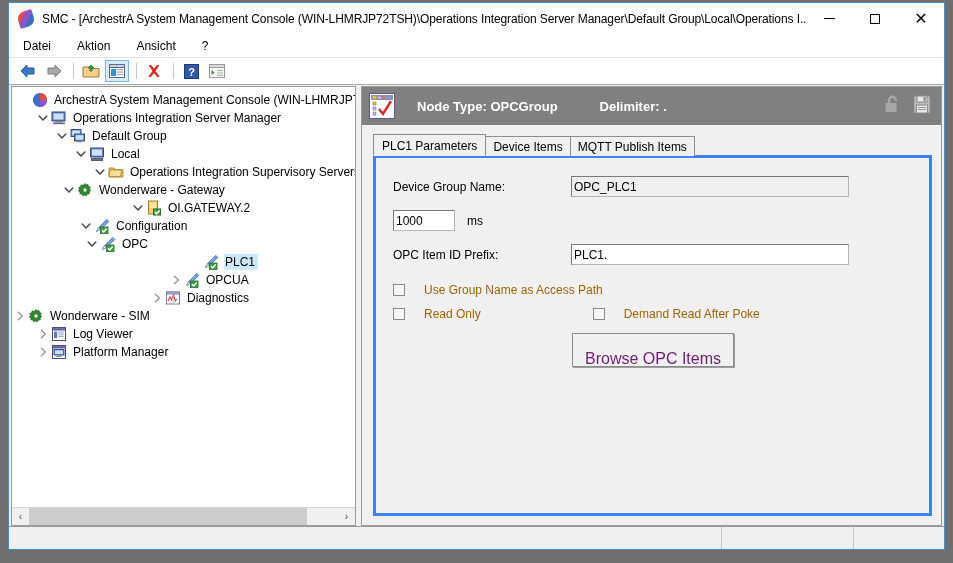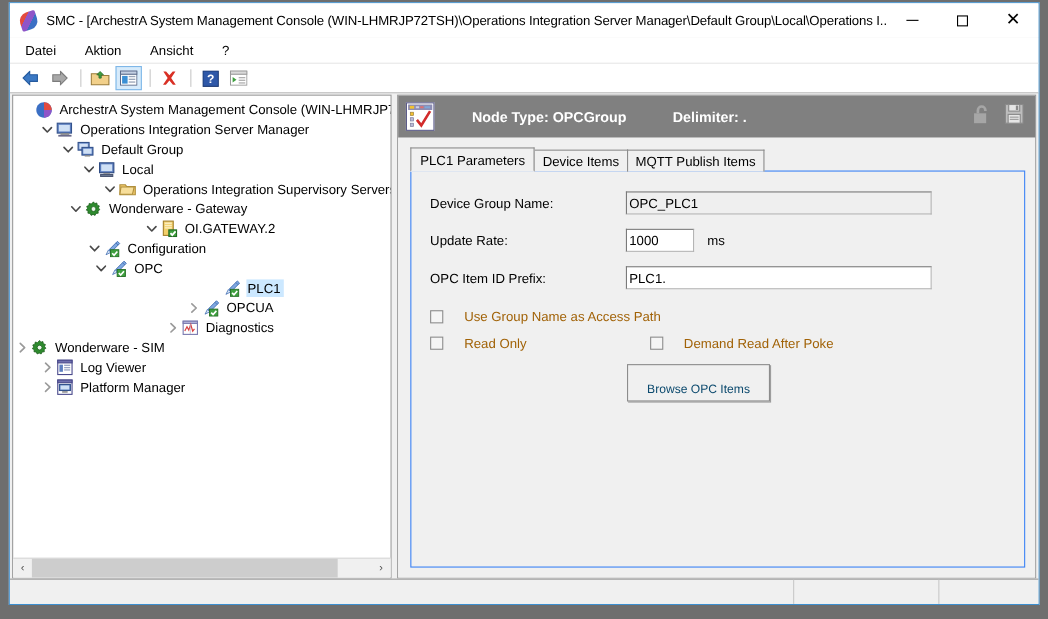--- a/index.html
+++ b/index.html
@@ -195,21 +195,21 @@
     background: #ffffff;
     border: 1px solid #5c5c8a;
     box-sizing: border-box;
     position: relative;
     flex: none;
   }
   .ph-title {
     color: #ffffff;
     font-size: 13px;
     font-weight: bold;
-    margin-left: 34px;
+    margin-left: 22px;
     white-space: nowrap;
   }
   .ph-delim {
     color: #ffffff;
     font-size: 13px;
     font-weight: bold;
     margin-left: 42px;
     white-space: nowrap;
   }
   .ph-actions {
@@ -254,21 +254,21 @@
     height: 22px;
     line-height: 22px;
     background: #f0f0f0;
     border-bottom: 1px solid #f0f0f0;
     margin-left: 0;
     z-index: 3;
     padding: 0 8px;
   }
   .tabpanel {
     flex: 1;
-    border: 1px solid #3b82f6;
+    border: 3px solid #3b82f6;
     background: #f0f0f0;
     margin-top: -1px;
     padding: 18px 0 0 0;
     box-sizing: border-box;
     min-height: 0;
     position: relative;
   }
 
   
   .form-row {
@@ -330,23 +330,23 @@
   .btn-row {
     padding-left: 196px;
     margin-top: 12px;
   }
   .btn {
     height: 23px;
     min-width: 130px;
     background: #f0f0f0;
     border: 1px solid #8c8c8c;
     box-shadow: 1px 1px 0 #9d9d9d;
-    font-size: 11px;
+    font-size: 16px;
     font-family: "Liberation Sans", sans-serif;
-    color: #0c4a6e;
+    color: #701a75;
     padding: 16px 12px;
     box-sizing: border-box;
   }
 
   
   .hscroll {
     height: 17px;
     background: #f0f0f0;
     border-top: 1px solid #d4d4d4;
     display: flex;
@@ -733,21 +733,20 @@
               <div class="tab"><span>MQTT Publish Items</span></div>
             </div>
           <div class="tabpanel">
 
             <div class="form-row">
               <div class="form-label">Device Group Name:</div>
               <input class="txt wide readonly" type="text" readonly="" value="OPC_PLC1" style="">
             </div>
 
             <div class="form-row">
-              <div class="form-label">Update Rate:</div>
               <input class="txt small" type="text" value="1000" style="">
               <span class="unit">ms</span>
             </div>
 
             <div class="form-row">
               <div class="form-label">OPC Item ID Prefix:</div>
               <input class="txt wide" type="text" value="PLC1." style="">
             </div>
 
             <div class="cb-row" style="margin-top:18px">

